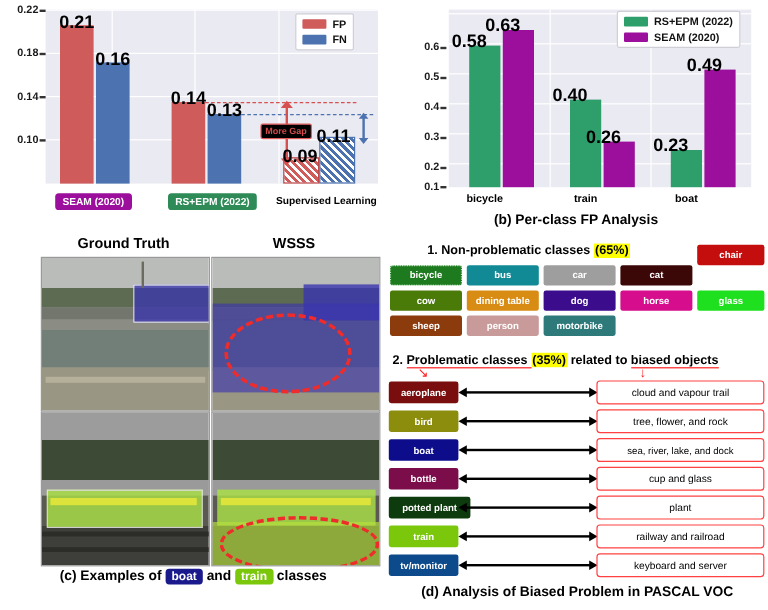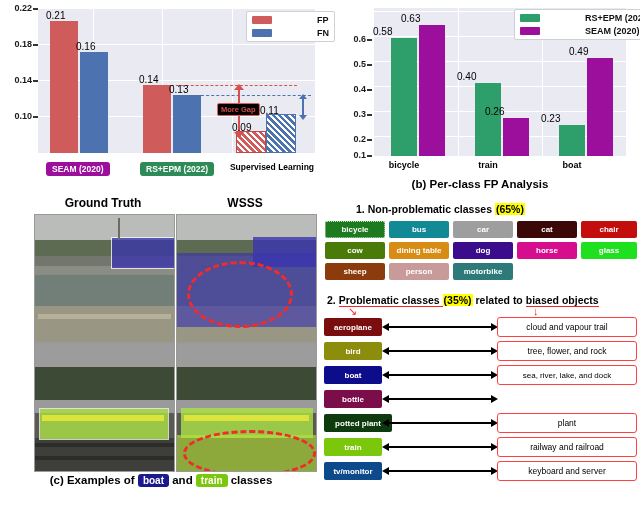--- a/index.html
+++ b/index.html
@@ -8,27 +8,27 @@
   .abs{position:absolute;}
   .cap{font-weight:bold;font-size:11.5px;text-align:center;color:#000;}
 
   
   .plot{position:absolute;background:#eaeaf2;}
   .gridline{position:absolute;background:#ffffff;height:1px;left:0;right:0;}
   .vline{position:absolute;background:#ffffff;width:1px;top:0;bottom:0;}
   .ytick{position:absolute;font-size:9px;font-weight:bold;color:#1a1a1a;text-align:right;}
   .tickmark{position:absolute;background:#333;height:1.5px;width:5px;}
   .bar{position:absolute;bottom:0;}
-  .blabel{position:absolute;font-size:10px;font-weight:normal;color:#000;text-align:left;white-space:nowrap;}
+  .blabel{position:absolute;font-size:15px;font-weight:bold;color:#000;text-align:center;white-space:nowrap;}
   .xlabel{position:absolute;font-size:8.5px;font-weight:bold;text-align:center;white-space:nowrap;}
   .legendbox{position:absolute;background:#ffffff;border:1px solid #cfcfd6;border-radius:2px;
              padding:3px 5px;display:flex;flex-direction:column;gap:3px;}
   .lgrow{display:flex;align-items:center;gap:5px;}
   .lgsw{width:20px;height:8px;border-radius:1px;}
-  .lgtx{font-size:9px;font-weight:bold;color:#111;white-space:nowrap;margin-left:40px;}
+  .lgtx{font-size:9px;font-weight:bold;color:#111;white-space:nowrap;}
 
   .hatchR{background:
       repeating-linear-gradient(45deg,#ffffff 0 2px,#cf5b5b 2px 4.5px);
       border:1.2px solid #c04848;}
   .hatchB{background:
       repeating-linear-gradient(45deg,#ffffff 0 2px,#4c72b0 2px 4.5px);
       border:1.2px solid #4c72b0;}
 
   .dashR{position:absolute;border-top:1.5px dashed #d6504f;}
   .dashB{position:absolute;border-top:1.5px dashed #4c72b0;}
@@ -248,21 +248,21 @@
 <div class="abs" style="left:322px;top:196px;width:318px;height:312px;">
 
   <div class="dtitle" style="left:34px;top:7px;">
     <span>1. Non-problematic classes </span><span class="hl">(65%)</span>
   </div>
 
   <div class="chip" style="left:3px;top:25px;width:60px;height:17px;background:#1e7a1e;border:1px dotted #bfe6bf;">bicycle</div>
   <div class="chip" style="left:67px;top:25px;width:60px;height:17px;background:#118a96;">bus</div>
   <div class="chip" style="left:131px;top:25px;width:60px;height:17px;background:#9e9e9e;">car</div>
   <div class="chip" style="left:195px;top:25px;width:60px;height:17px;background:#3b0707;">cat</div>
-  <div class="chip" style="left:259px;top:25px;width:56px;height:17px;background:#c40d0d;">chair</div>
+  <div class="chip" style="left:259px;top:8px;width:56px;height:17px;background:#c40d0d;">chair</div>
 
   <div class="chip" style="left:3px;top:46px;width:60px;height:17px;background:#4a7a07;">cow</div>
   <div class="chip" style="left:67px;top:46px;width:60px;height:17px;background:#d98c13;">dining table</div>
   <div class="chip" style="left:131px;top:46px;width:60px;height:17px;background:#3b0d8c;">dog</div>
   <div class="chip" style="left:195px;top:46px;width:60px;height:17px;background:#d60d8c;">horse</div>
   <div class="chip" style="left:259px;top:46px;width:56px;height:17px;background:#1ee01e;">glass</div>
 
   <div class="chip" style="left:3px;top:67px;width:60px;height:17px;background:#8c3b0d;">sheep</div>
   <div class="chip" style="left:67px;top:67px;width:60px;height:17px;background:#c99a9a;">person</div>
   <div class="chip" style="left:131px;top:67px;width:60px;height:17px;background:#2e7a7a;">motorbike</div>
@@ -280,26 +280,28 @@
   <div class="chip" style="left:2px;top:146px;width:58px;height:18px;background:#8c8c0d;">bird</div>
   <div class="arrow" style="left:66px;top:154px;width:104px;"></div>
   <div class="obox" style="left:175px;top:145px;width:140px;height:20px;">tree, flower, and rock</div>
 
   <div class="chip" style="left:2px;top:170px;width:58px;height:18px;background:#0d0d8c;">boat</div>
   <div class="arrow" style="left:66px;top:178px;width:104px;"></div>
   <div class="obox" style="left:175px;top:169px;width:140px;height:20px;font-size:8px;">sea, river, lake, and dock</div>
 
   <div class="chip" style="left:2px;top:194px;width:58px;height:18px;background:#7a0d4a;">bottle</div>
   <div class="arrow" style="left:66px;top:202px;width:104px;"></div>
+  <div class="obox" style="left:175px;top:193px;width:140px;height:20px;">cup and glass</div>
 
   <div class="chip" style="left:2px;top:218px;width:68px;height:18px;background:#0d3b0d;">potted plant</div>
   <div class="arrow" style="left:66px;top:226px;width:104px;"></div>
   <div class="obox" style="left:175px;top:217px;width:140px;height:20px;">plant</div>
 
   <div class="chip" style="left:2px;top:242px;width:58px;height:18px;background:#7ac70c;">train</div>
   <div class="arrow" style="left:66px;top:250px;width:104px;"></div>
   <div class="obox" style="left:175px;top:241px;width:140px;height:20px;">railway and railroad</div>
 
   <div class="chip" style="left:2px;top:266px;width:58px;height:18px;background:#0d4a8c;">tv/monitor</div>
   <div class="arrow" style="left:66px;top:274px;width:104px;"></div>
   <div class="obox" style="left:175px;top:265px;width:140px;height:20px;">keyboard and server</div>
 
+  <div class="cap" style="position:absolute;left:0;top:292px;width:318px;">(d) Analysis of Biased Problem in PASCAL VOC</div>
 </div>
 
 </body></html>

